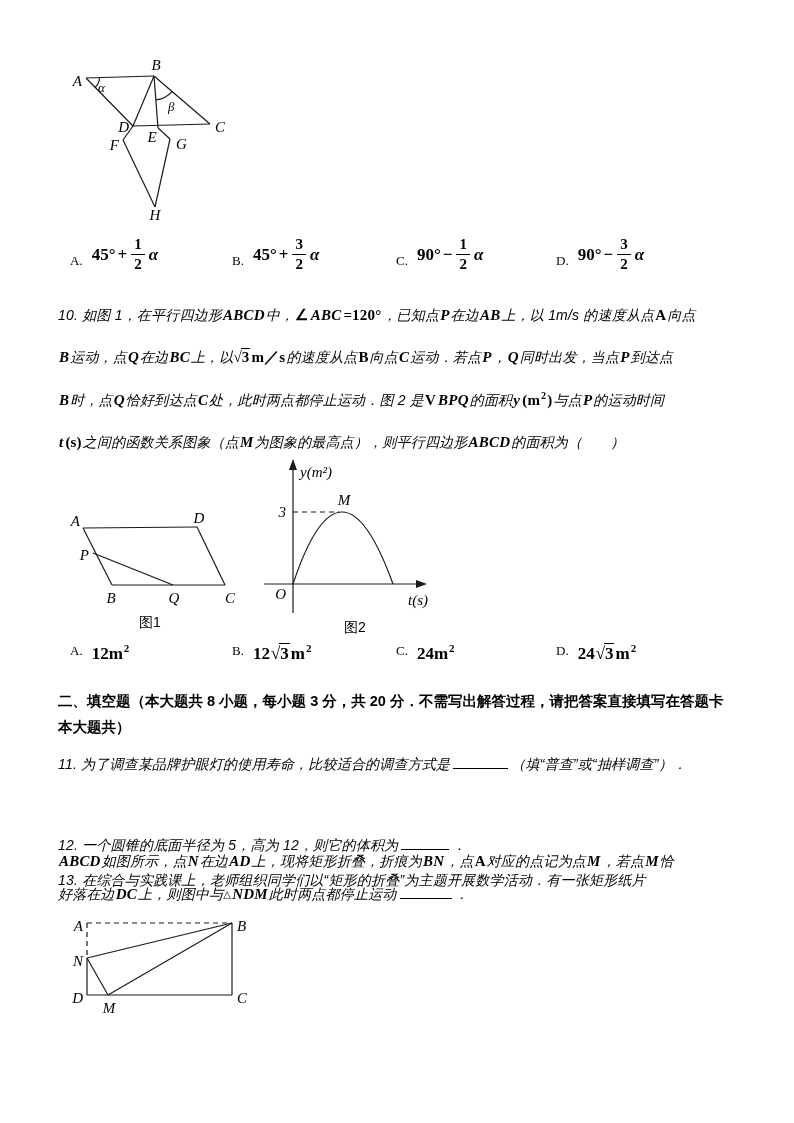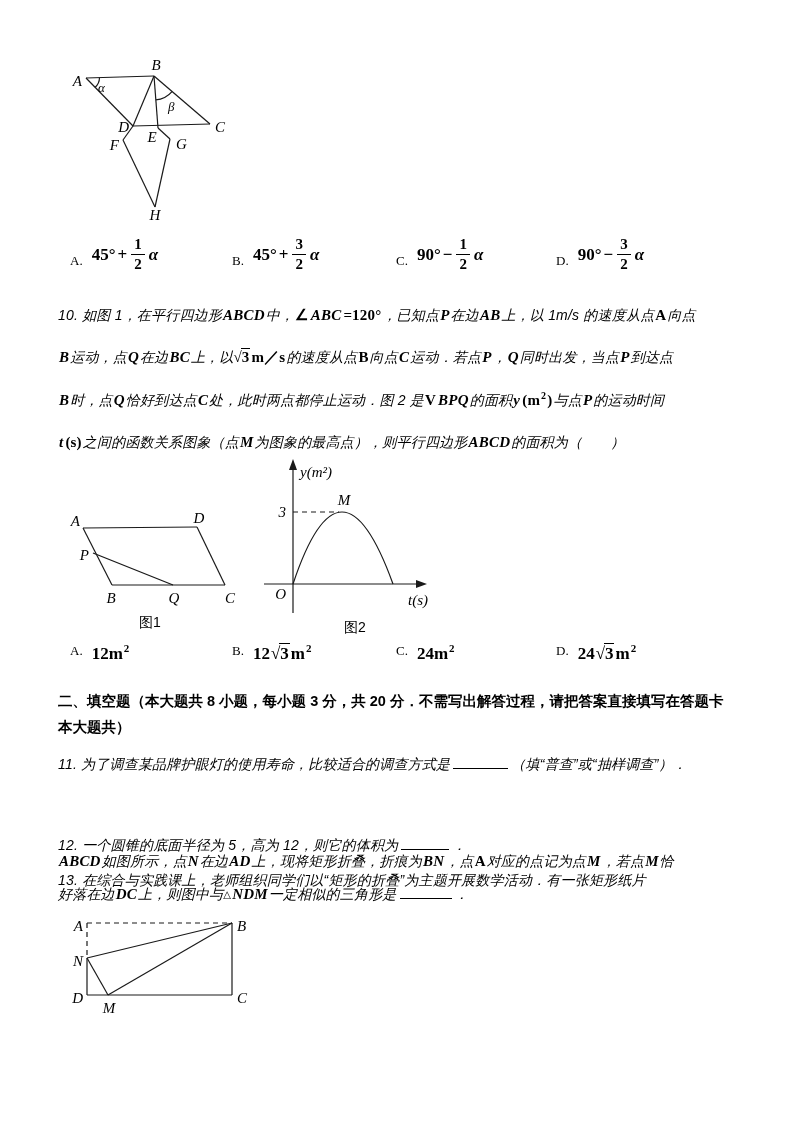--- a/index.html
+++ b/index.html
@@ -196,21 +196,21 @@
   </div>
 
   <div class="hline" style="top:688px;">二、填空题（本大题共 8 小题，每小题 3 分，共 20 分．不需写出解答过程，请把答案直接填写在答题卡</div>
   <div class="hline" style="top:714px;">本大题共）</div>
 
   <div class="tline" style="top:751px;"><span class="seg-c">11. 为了调查某品牌护眼灯的使用寿命，比较适合的调查方式是</span><span class="blank" style="width: 55px;"></span><span class="seg-c">（填“普查”或“抽样调查”）．</span></div>
   <div class="tline" style="top:832px;"><span class="seg-c">12. 一个圆锥的底面半径为 5，高为 12，则它的体积为</span><span class="blank" style="width: 48px;"></span><span class="seg-c">．</span></div>
 
   <div class="tline" style="top:819px;margin-top:48px;"><span class="seg-c">13. 在综合与实践课上，老师组织同学们以“矩形的折叠”为主题开展数学活动．有一张矩形纸片</span></div>
   <div class="tline" style="top:848px;"><span class="seg-m">ABCD</span><span class="seg-c">如图所示，点</span><span class="seg-m">N</span><span class="seg-c">在边</span><span class="seg-m">AD</span><span class="seg-c">上，现将矩形折叠，折痕为</span><span class="seg-m">BN</span><span class="seg-c">，点</span><span class="seg-b">A</span><span class="seg-c">对应的点记为点</span><span class="seg-m">M</span><span class="seg-c">，若点</span><span class="seg-m">M</span><span class="seg-c">恰</span></div>
-  <div class="tline" style="top:881px;"><span class="seg-c">好落在边</span><span class="seg-m">DC</span><span class="seg-c">上，则图中与</span><span class="seg-tri">△</span><span class="seg-m">NDM</span><span class="seg-c">一定相似的三角形是</span><span class="blank" style="width: 52px;"></span><span class="seg-c">．</span></div>
+  <div class="tline" style="top:881px;"><span class="seg-c">好落在边</span><span class="seg-m">DC</span><span class="seg-c">上，则图中与</span><span class="seg-tri">△</span><span class="seg-m">NDM</span><span class="seg-c">此时两点都停止运动</span><span class="blank" style="width: 52px;"></span><span class="seg-c">．</span></div>
 
   <svg style="left:58px;top:910px;" width="202" height="105" viewBox="0 0 202 105">
     <g class="fig-dash">
       <line x1="29" y1="13" x2="174" y2="13"></line>
       <line x1="29" y1="13" x2="29" y2="48"></line>
     </g>
     <g class="fig-stroke">
       <line x1="29" y1="48" x2="29" y2="85"></line>
       <line x1="29" y1="85" x2="174" y2="85"></line>
       <line x1="174" y1="85" x2="174" y2="13"></line>

